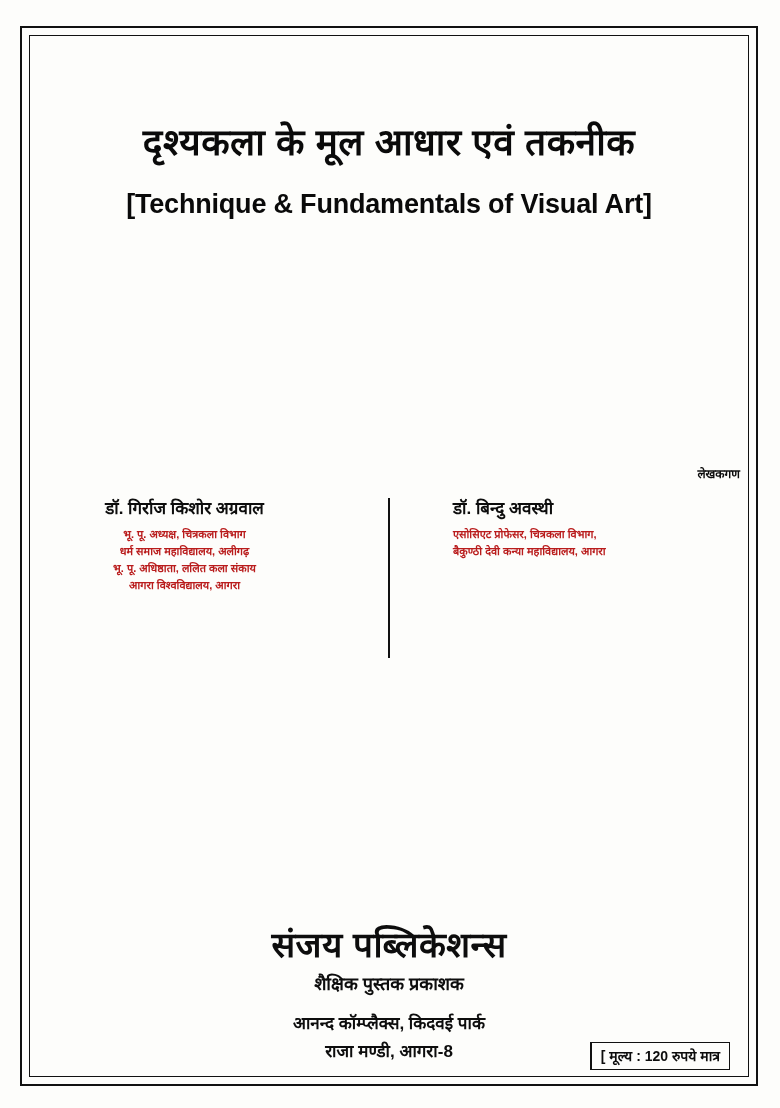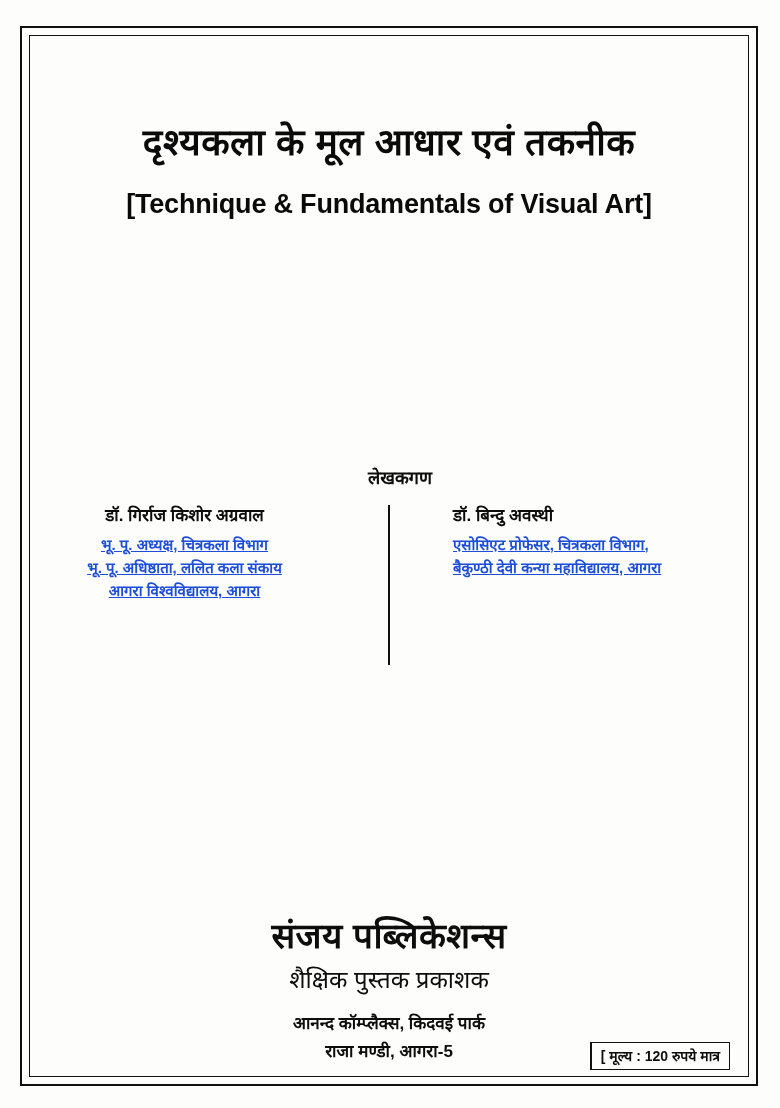--- a/index.html
+++ b/index.html
@@ -71,22 +71,22 @@
     letter-spacing: -0.2px;
     color: #0a0a0a;
   }
 
   
   .authors-wrap {
     margin-top: 245px;
     position: relative;
   }
   .authors-heading {
-    text-align: center;
-    font-size: 18px;
+    text-align: right;
+    font-size: 12px;
     font-weight: 700;
     margin-left: 22px;
     margin-bottom: 14px;
   }
   .authors-row {
     display: flex;
     align-items: stretch;
     justify-content: center;
     gap: 41px;
   }
@@ -103,43 +103,42 @@
     margin: 2px 16px 0 16px;
     height: 160px;
     align-self: flex-start;
   }
   .author-name {
     font-size: 17px;
     font-weight: 700;
     margin-bottom: 7px;
   }
   .author-line {
-    font-size: 15px;
+    font-size: 11px;
     line-height: 1.55;
     font-weight: 600;
-    color: #1d4ed8;
-    text-decoration: underline;
+    color: #b91c1c;
   }
 
   
   .publisher {
     margin-top: auto;
     text-align: center;
     padding-bottom: 4px;
   }
   .pub-name {
     font-size: 35px;
     font-weight: 700;
     letter-spacing: 0.5px;
     line-height: 1.1;
   }
   .pub-tag {
     margin-top: 7px;
-    font-size: 24px;
-    font-weight: 400;
+    font-size: 18px;
+    font-weight: 700;
   }
   .pub-addr {
     margin-top: 16px;
     font-size: 17px;
     font-weight: 600;
     line-height: 1.5;
   }
 
   
   .price-box {
@@ -171,40 +170,41 @@
       <div class="title-en">[Technique &amp; Fundamentals of Visual Art]</div>
     </div>
 
     <div class="authors-wrap">
       <div class="authors-heading">लेखकगण</div>
       <div class="authors-row">
 
         <div class="author-col left">
           <div class="author-name">डॉ. गिर्राज किशोर अग्रवाल</div>
           <div class="author-line">भू. पू. अध्यक्ष, चित्रकला विभाग</div>
+          <div class="author-line">धर्म समाज महाविद्यालय, अलीगढ़</div>
           <div class="author-line">भू. पू. अधिष्ठाता, ललित कला संकाय</div>
           <div class="author-line">आगरा विश्वविद्यालय, आगरा</div>
         </div>
 
         <div class="divider"></div>
 
         <div class="author-col right">
           <div class="author-name">डॉ. बिन्दु अवस्थी</div>
           <div class="author-line">एसोसिएट प्रोफेसर, चित्रकला विभाग,</div>
           <div class="author-line">बैकुण्ठी देवी कन्या महाविद्यालय, आगरा</div>
         </div>
 
       </div>
     </div>
 
     <div class="publisher">
       <div class="pub-name">संजय पब्लिकेशन्स</div>
       <div class="pub-tag">शैक्षिक पुस्तक प्रकाशक</div>
       <div class="pub-addr">आनन्द कॉम्प्लैक्स, किदवई पार्क</div>
-      <div class="pub-addr" style="margin-top:2px">राजा मण्डी, आगरा-5</div>
+      <div class="pub-addr" style="margin-top:2px">राजा मण्डी, आगरा-8</div>
 
       <div class="price-box">
         <span class="price-inner">[ मूल्य : 120 रुपये मात्र</span>
       </div>
     </div>
 
   </div>
 </div>
 
 </body></html>

